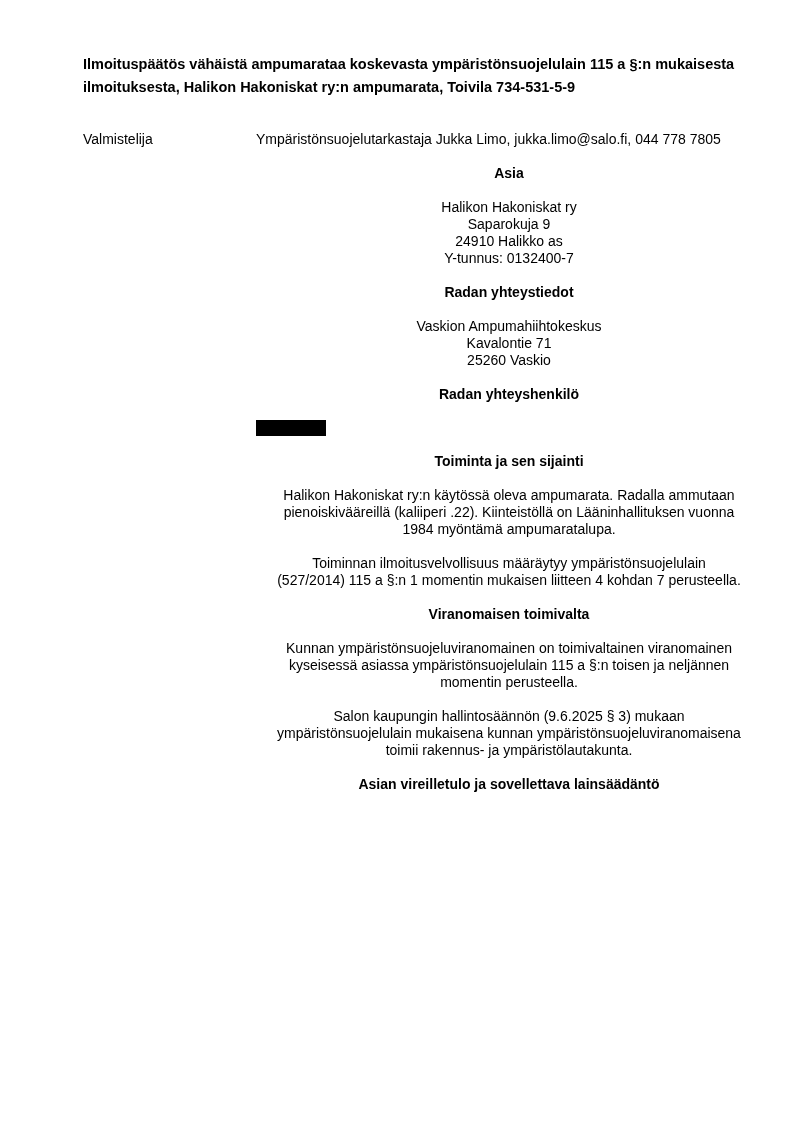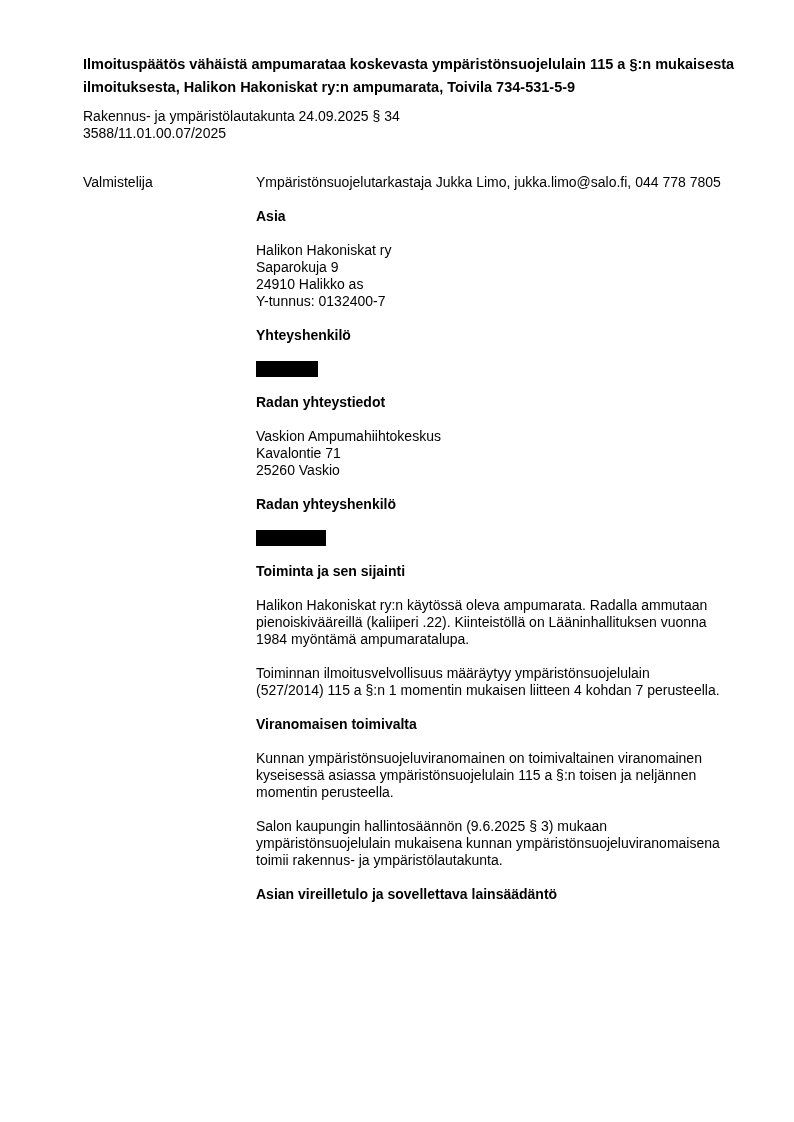--- a/index.html
+++ b/index.html
@@ -23,64 +23,54 @@
     font-weight: 700;
     line-height: 23px;
     white-space: pre-line;
     max-width: 670px;
   }
   .meta { margin-top: 9px; line-height: 17px; }
   .meta-line { white-space: pre-line; }
   .preparer-row { display: flex; margin-top: 32px; line-height: 17px; }
   .label-col { flex: 0 0 173px; width: 173px; }
   .value-col { white-space: nowrap; }
-  .doc-body { margin-left: 173px; line-height: 17px; }
+  .doc-body { margin-left: 173px; line-height: 17px; text-align: center; }
   .block { margin-top: 17px; }
   .section-heading { font-size: 14px; font-weight: 700; line-height: 17px; }
   .para { white-space: pre-line; }
   .redaction { height: 16px; background: #000000; }
 </style>
 </head>
 <body>
 
 <div class="page">
 
   <h1 class="doc-title">Ilmoituspäätös vähäistä ampumarataa koskevasta ympäristönsuojelulain 115 a §:n mukaisesta
 ilmoituksesta, Halikon Hakoniskat ry:n ampumarata, Toivila 734-531-5-9</h1>
 
-  <div class="meta">
-    <div class="meta-line">Rakennus- ja ympäristölautakunta 24.09.2025 § 34</div>
-    <div class="meta-line">3588/11.01.00.07/2025</div>
-  </div>
 
   <div class="preparer-row">
     <div class="label-col">Valmistelija</div>
     <div class="value-col">Ympäristönsuojelutarkastaja Jukka Limo, jukka.limo@salo.fi, 044 778 7805</div>
   </div>
 
   <div class="doc-body">
   <section class="doc-section">
     <h2 class="section-heading block">Asia</h2>
   </section>
 
   <section class="doc-section">
     <div class="section-content">
           <div class="para block">Halikon Hakoniskat ry
 Saparokuja 9
 24910 Halikko as
 Y-tunnus: 0132400-7</div>
         </div>
   </section>
 
-  <section class="doc-section">
-    <h2 class="section-heading block">Yhteyshenkilö</h2>
-    <div class="section-content">
-          <div class="redaction block" style="width: 62px;"></div>
-        </div>
-  </section>
 
   <section class="doc-section">
     <h2 class="section-heading block">Radan yhteystiedot</h2>
     <div class="section-content">
           <div class="para block">Vaskion Ampumahiihtokeskus
 Kavalontie 71
 25260 Vaskio</div>
         </div>
   </section>
 

